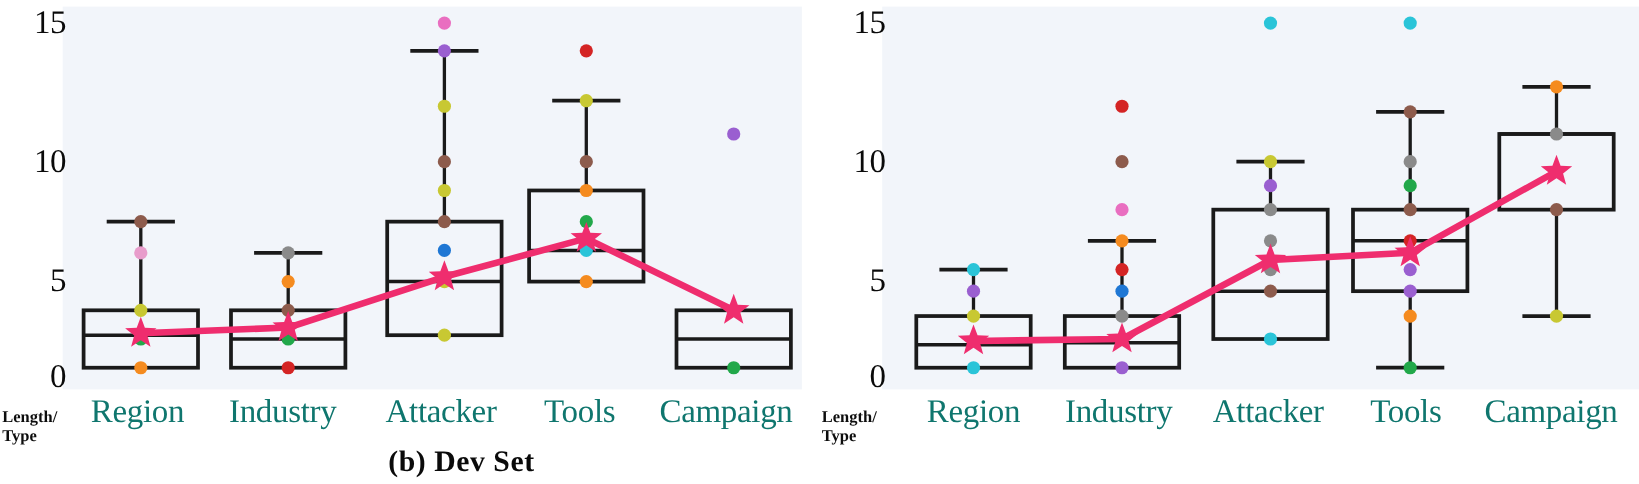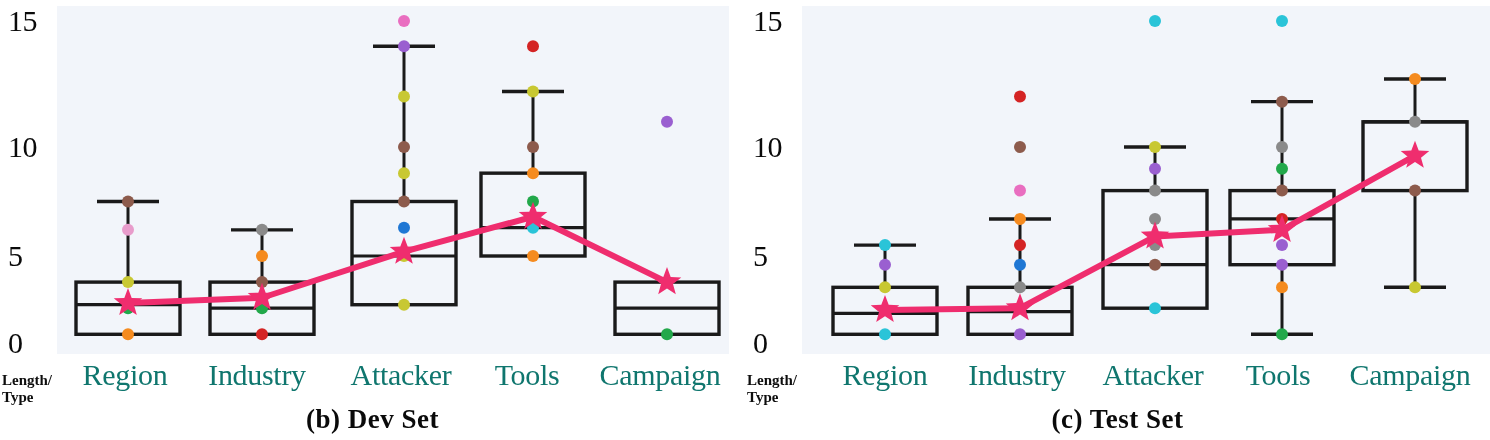--- a/index.html
+++ b/index.html
@@ -4,21 +4,21 @@
 <style>
   html,body{margin:0;padding:0;background:#ffffff;}
   body{width:1490px;height:440px;overflow:hidden;font-family:"Liberation Serif",serif;}
   .figure{position:relative;width:1490px;height:440px;background:#ffffff;}
   .panel{position:absolute;top:0;width:745px;height:440px;}
   .panel.left{left:0;}
   .panel.right{left:745px;}
   .plotbg{position:absolute;background:#f2f5fa;}
   .ytick{position:absolute;right:0;transform:translateY(-50%);
          font-family:"Liberation Serif",serif;font-size:30px;color:#0a0a0a;
-         letter-spacing:-0.5px;}
+         text-align:right;letter-spacing:-0.5px;}
   .yaxis-area{position:absolute;left:0;top:0;width:60px;height:360px;}
   .xlabels{position:absolute;font-family:"Liberation Serif",serif;
            font-size:30px;color:#0f766e;white-space:nowrap;
            transform:translateX(-50%);letter-spacing:-0.3px;}
   .corner-label{position:absolute;font-family:"Liberation Serif",serif;
                 font-weight:bold;font-size:15px;line-height:17px;color:#0d0d0d;margin-top:12px;}
   .caption{position:absolute;width:100%;text-align:center;
            font-family:"Liberation Serif",serif;font-weight:bold;
            font-size:27px;color:#0a0a0a;letter-spacing:0.5px;}
   svg{position:absolute;left:0;top:0;overflow:visible;}
@@ -107,21 +107,21 @@
       <div>Length/</div>
       <div>Type</div>
     </div>
 
     <div class="xlabels" style="left:125px;top:358px;">Region</div>
     <div class="xlabels" style="left:257px;top:358px;">Industry</div>
     <div class="xlabels" style="left:401px;top:358px;">Attacker</div>
     <div class="xlabels" style="left:527px;top:358px;">Tools</div>
     <div class="xlabels" style="left:660px;top:358px;">Campaign</div>
 
-    <div class="caption" style="top:404px;">(b) Dev Set</div>
+    <div class="caption" style="top:404px;margin-left:47px;">(b) Dev Set</div>
   </div>
 
   <div class="panel right">
     <div class="plotbg" style="left:57px;top:6px;width:688px;height:348px;"></div>
 
     <div class="yaxis-area">
       <div class="ytick" style="top:21px;width:52px;">15</div>
       <div class="ytick" style="top:147px;width:52px;">10</div>
       <div class="ytick" style="top:256px;width:52px;">5</div>
       <div class="ytick" style="top:343px;width:52px;">0</div>
@@ -208,16 +208,15 @@
       <div>Length/</div>
       <div>Type</div>
     </div>
 
     <div class="xlabels" style="left:140px;top:358px;">Region</div>
     <div class="xlabels" style="left:272px;top:358px;">Industry</div>
     <div class="xlabels" style="left:408px;top:358px;">Attacker</div>
     <div class="xlabels" style="left:533px;top:358px;">Tools</div>
     <div class="xlabels" style="left:665px;top:358px;">Campaign</div>
 
-    <div class="caption" style="top:404px;">(c) Test Set</div>
   </div>
 
 </div>
 
 </body></html>

